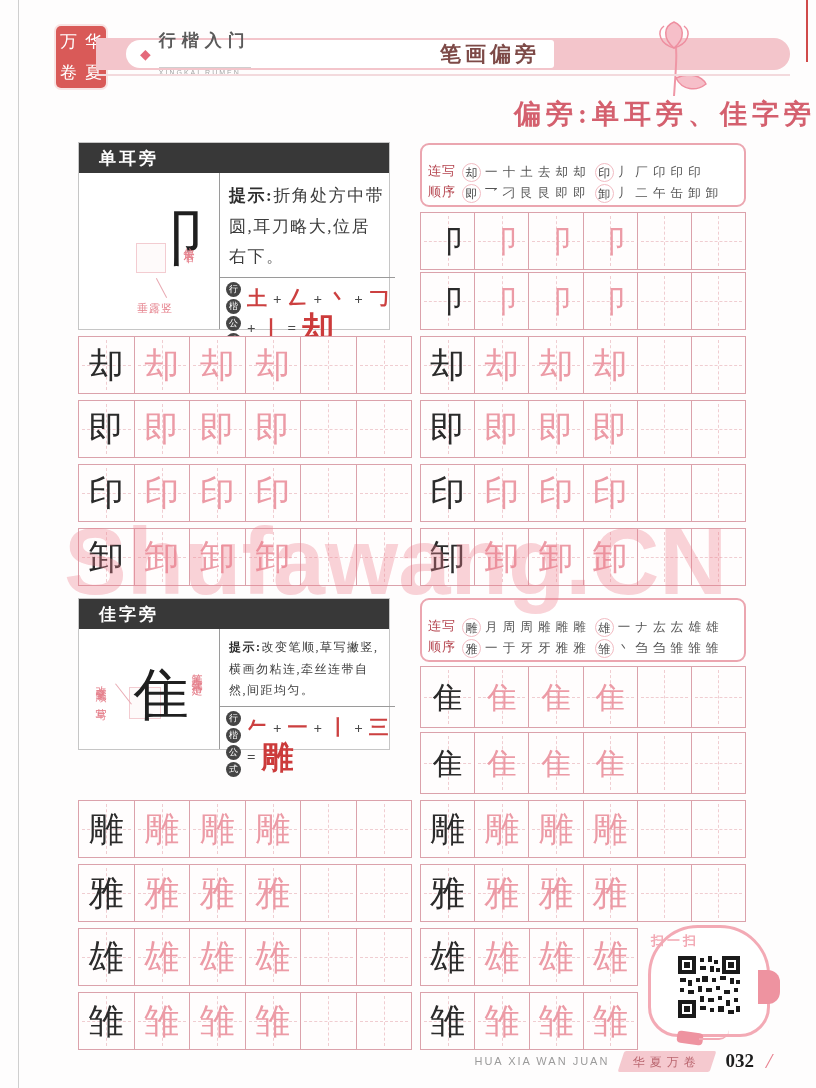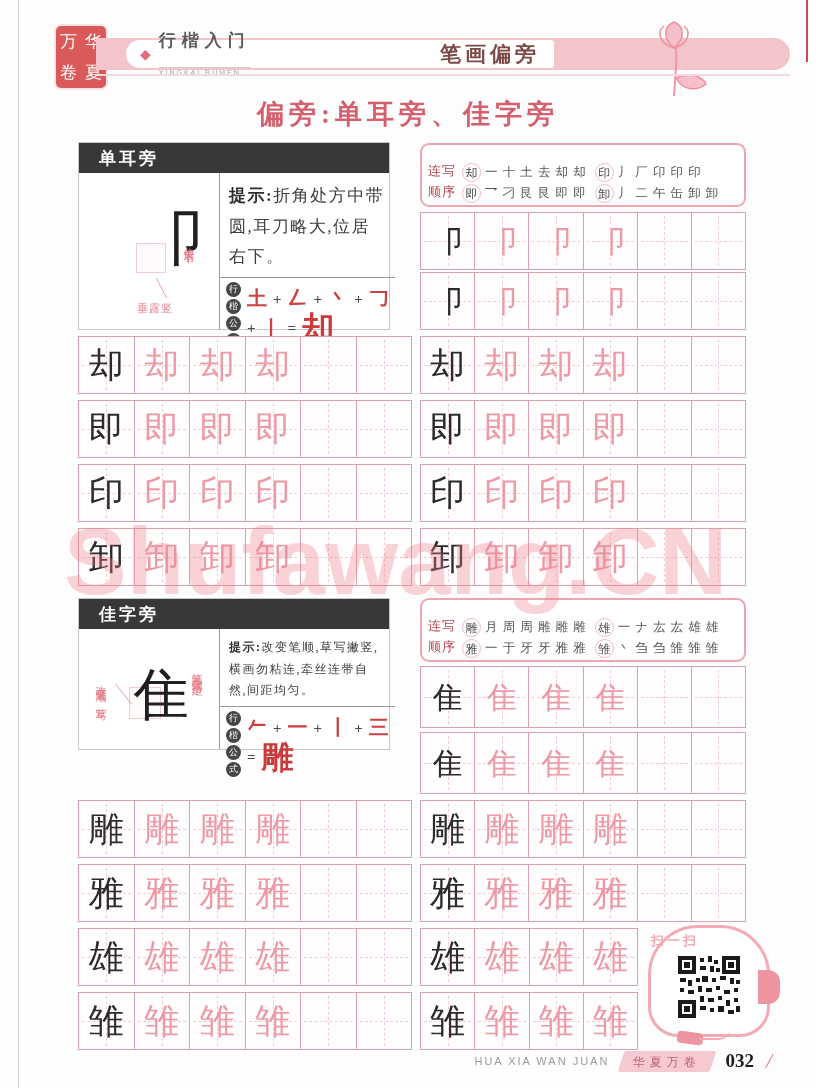--- a/index.html
+++ b/index.html
@@ -29,21 +29,21 @@
   .course-sub { font-size:7px; color:#a5a5a5; letter-spacing:2px; line-height:1; margin-top:2px;
     font-family:"Liberation Sans","DejaVu Sans",sans-serif; border-top:1px solid #cfcfcf; padding-top:1px;}
   .arrow-glyph { position:absolute; left:298px; top:2px; font-size:20px; color:#eba3ad; font-weight:bold;
     font-family:"DejaVu Sans",sans-serif; transform:scaleX(1.2);}
   .band .label-pill { position:absolute; left:252px; top:2px; width:206px; height:28px;
     background:#fff; border-radius:3px; display:flex; align-items:center; justify-content:flex-end; padding-right:14px; }
   .section-label { font-size:21px; font-weight:bold; color:#7d4a47; letter-spacing:4px; }
   .lotus { position:absolute; right:76px; top:-20px; }
 
   
-  .main-title { position:absolute; left:0; top:96px; width:100%; text-align:center;
+  .main-title { position:absolute; left:0; top:96px; width:100%; text-align:right;
     font-size:27px; font-weight:bold; color:#d4606e; letter-spacing:5px; }
 
   
   .info-box { position:absolute; left:78px; width:312px; background:#fff; border:1px solid #c6c6c6; }
   .info-box.s1 { top:142px; height:188px; }
   .info-box.s2 { top:598px; height:152px; }
   .info-head { height:30px; background:#383838; color:#fff; font-size:17px; font-weight:bold;
     letter-spacing:3px; display:flex; align-items:center; padding-left:20px; }
   .info-body { display:flex; height:calc(100% - 30px); }
   .radical-col { position:relative; width:140px; flex:none; }

